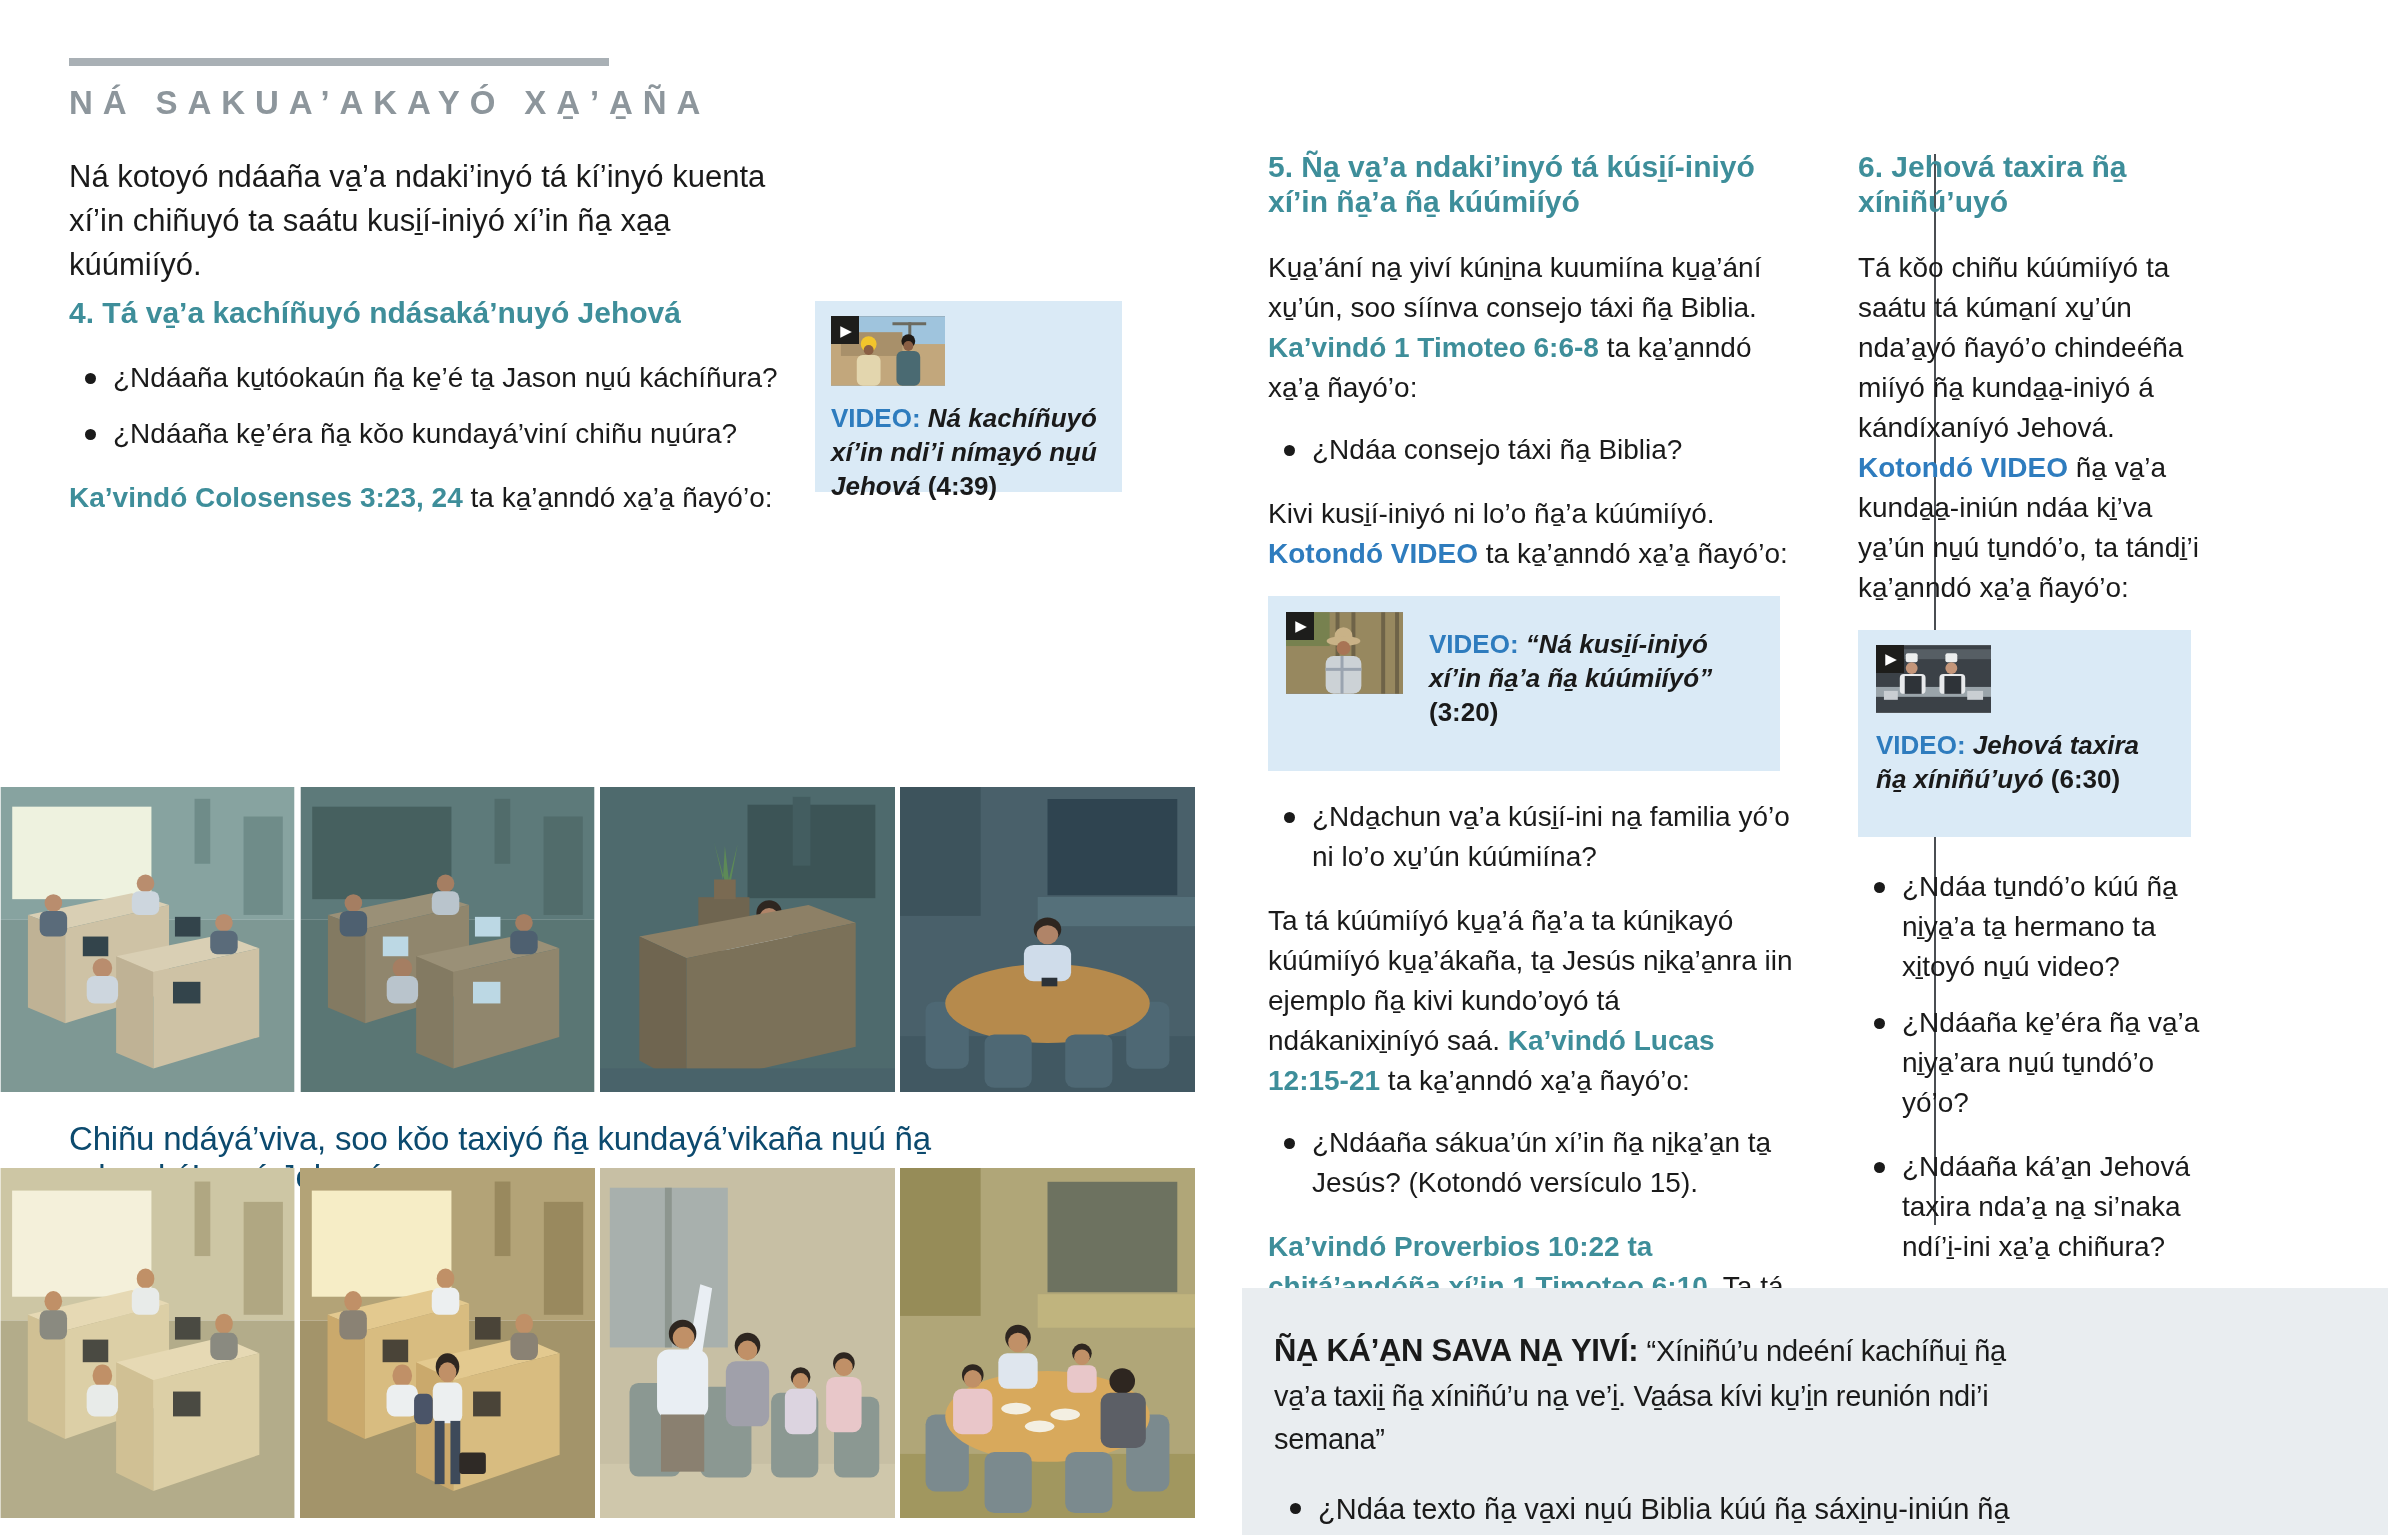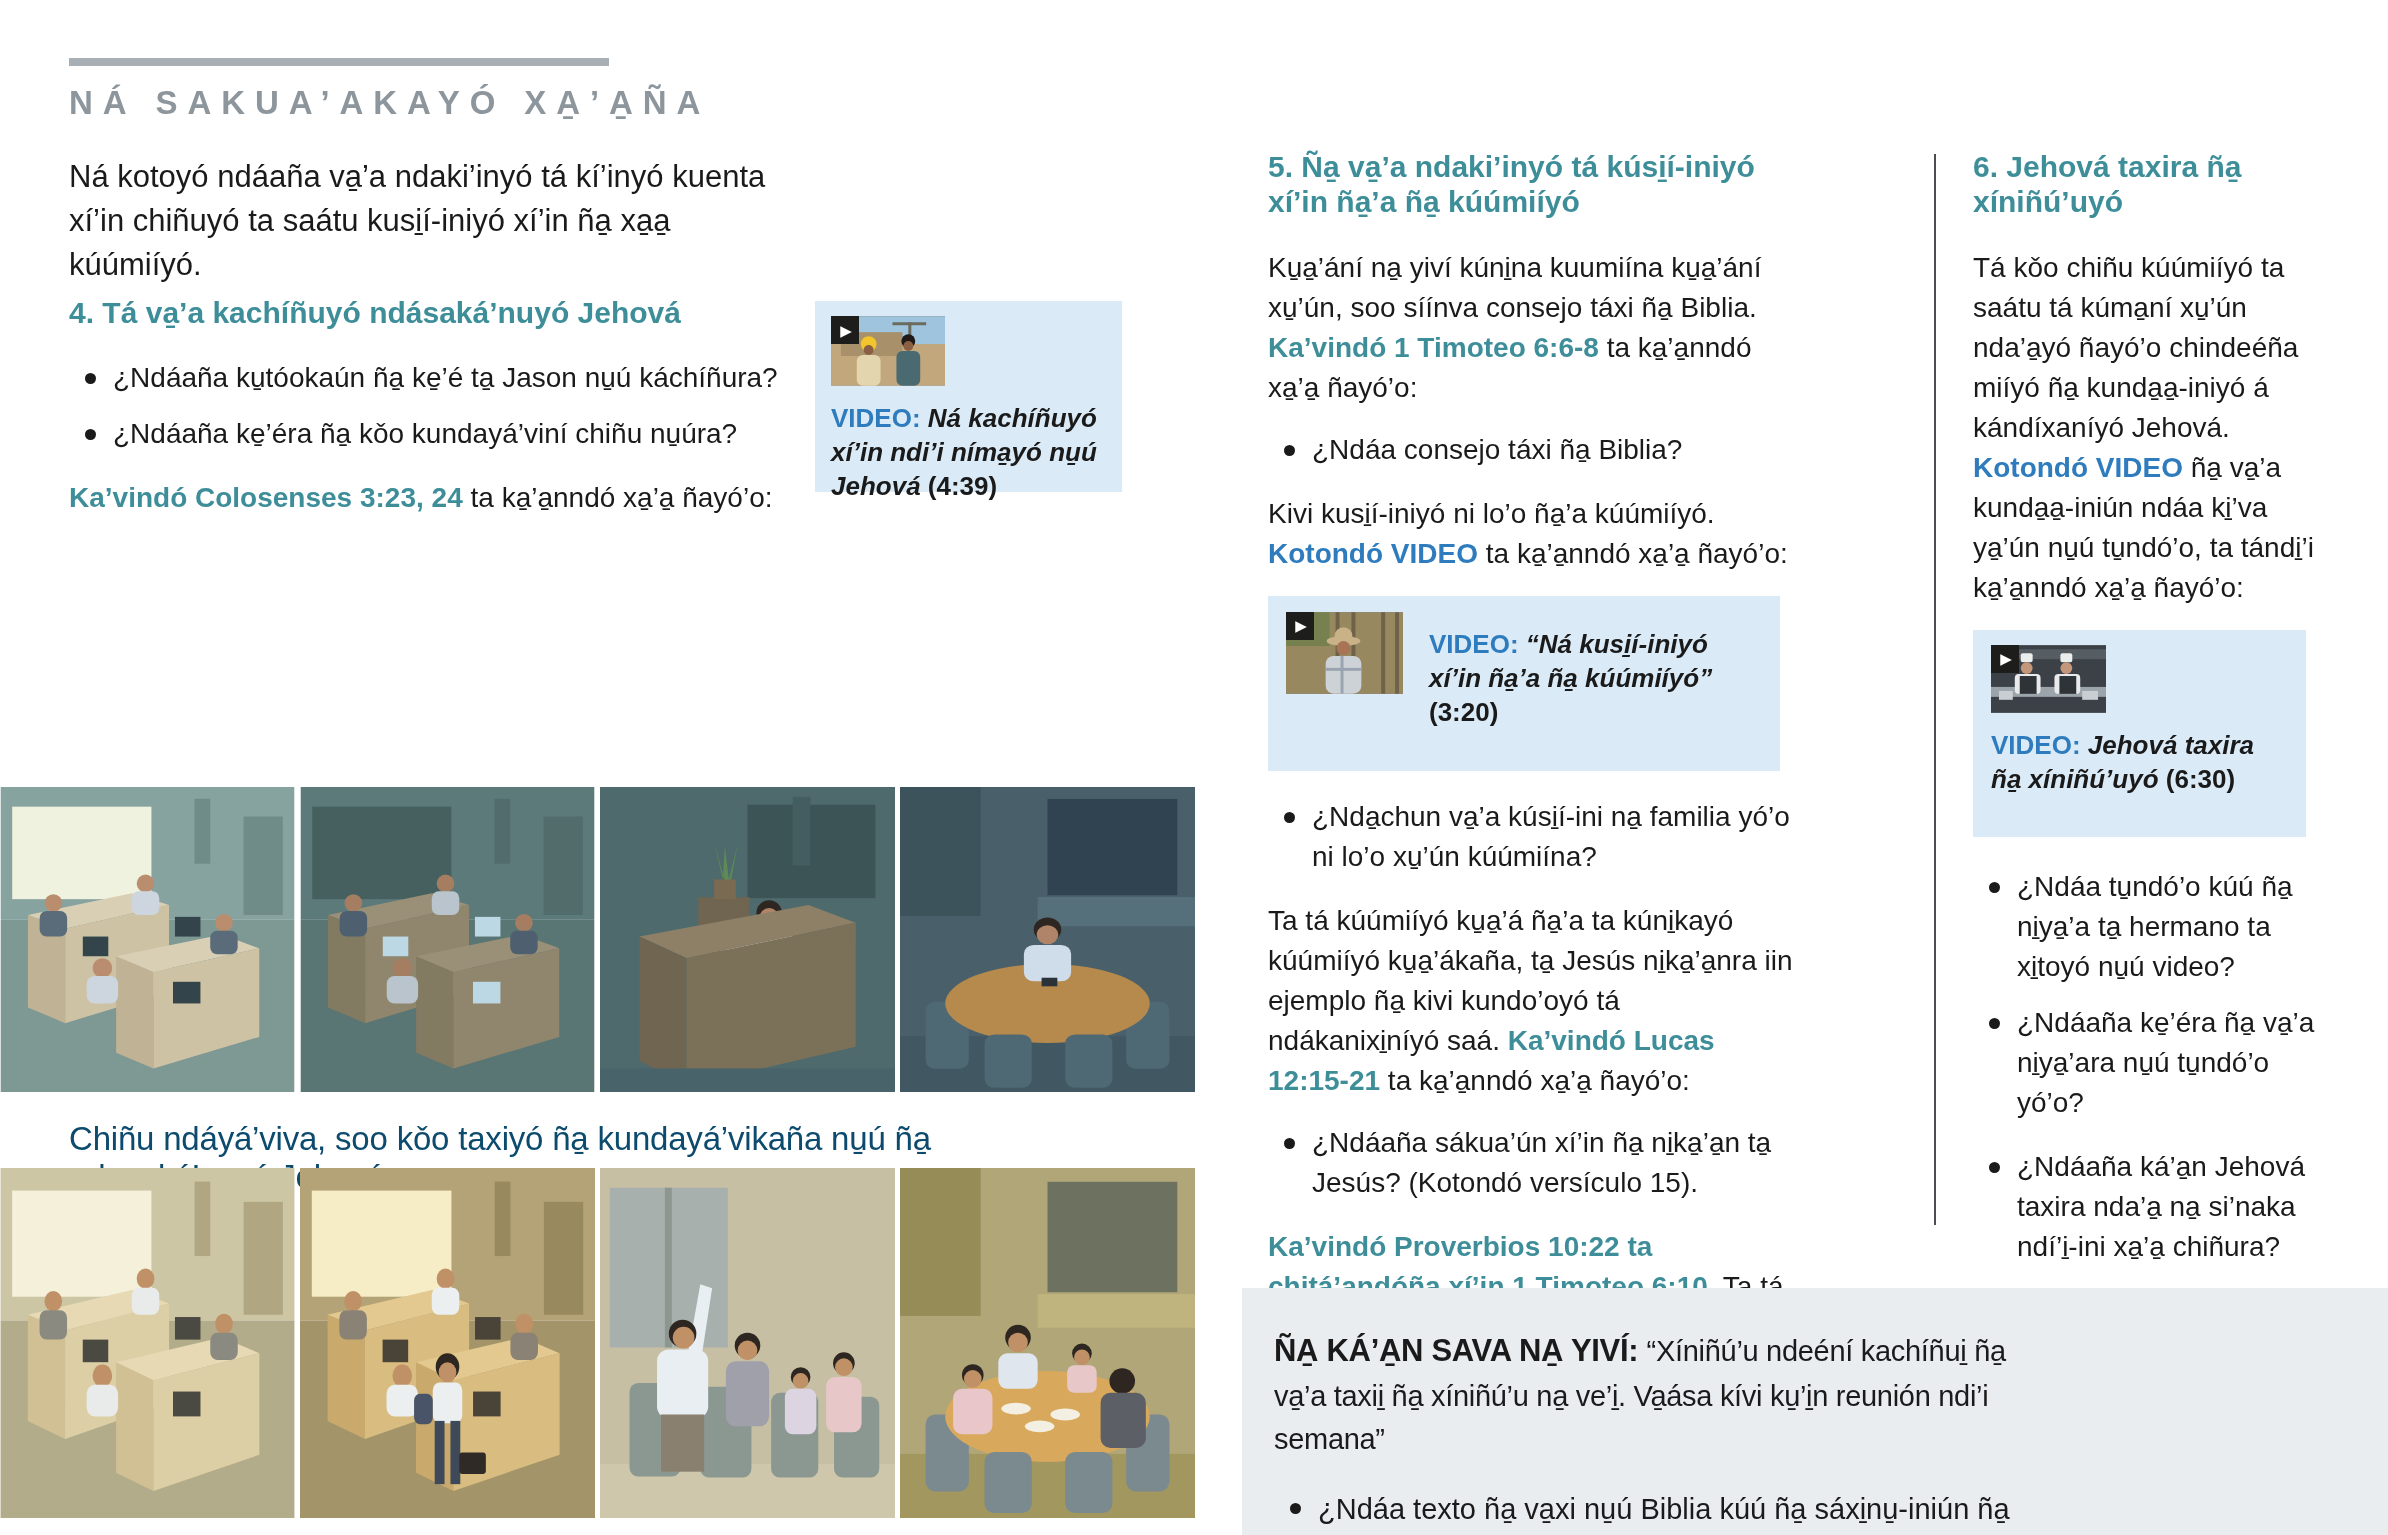--- a/index.html
+++ b/index.html
@@ -16,21 +16,21 @@
   .link-teal{color:#3e8e9a;font-weight:bold;text-decoration:none;cursor:pointer;}
   .link-blue{color:#2e7cbe;font-weight:bold;text-decoration:none;cursor:pointer;}
   ul.q{list-style:none;margin:0 0 24px 0;padding:0;}
   ul.q li{position:relative;padding-left:44px;margin:0 0 16px 0;font-size:28px;line-height:40px;}
   ul.q li::before{content:"";position:absolute;left:16px;top:15px;width:11px;height:11px;
                   border-radius:50%;background:#1a1a1a;}
   
   .col{position:absolute;top:149px;}
   .col-left{left:69px;top:295px;width:733px;}
   .col-mid{left:1268px;width:529px;}
-  .col-right{left:1973px;width:342px;}
+  .col-right{left:1858px;width:342px;}
   .vdivider{position:absolute;left:1934px;top:154px;width:2px;height:1071px;background:#4a4e52;}
   
   .vbox{background:#daeaf6;box-sizing:border-box;}
   .vbox1{position:absolute;left:815px;top:301px;width:307px;height:191px;padding:15px 16px;}
   .vbox2{width:512px;min-height:121px;padding:16px 18px;display:flex;align-items:flex-start;
          margin:6px 0 26px 0;}
   .vbox3{width:333px;min-height:189px;padding:15px 18px;margin:6px 0 30px 0;}
   .thumb{position:relative;flex:none;overflow:hidden;background:#888;}
   .thumb svg{display:block;}
   .play{position:absolute;left:0;top:0;width:28px;height:28px;background:#1d1d1b;

